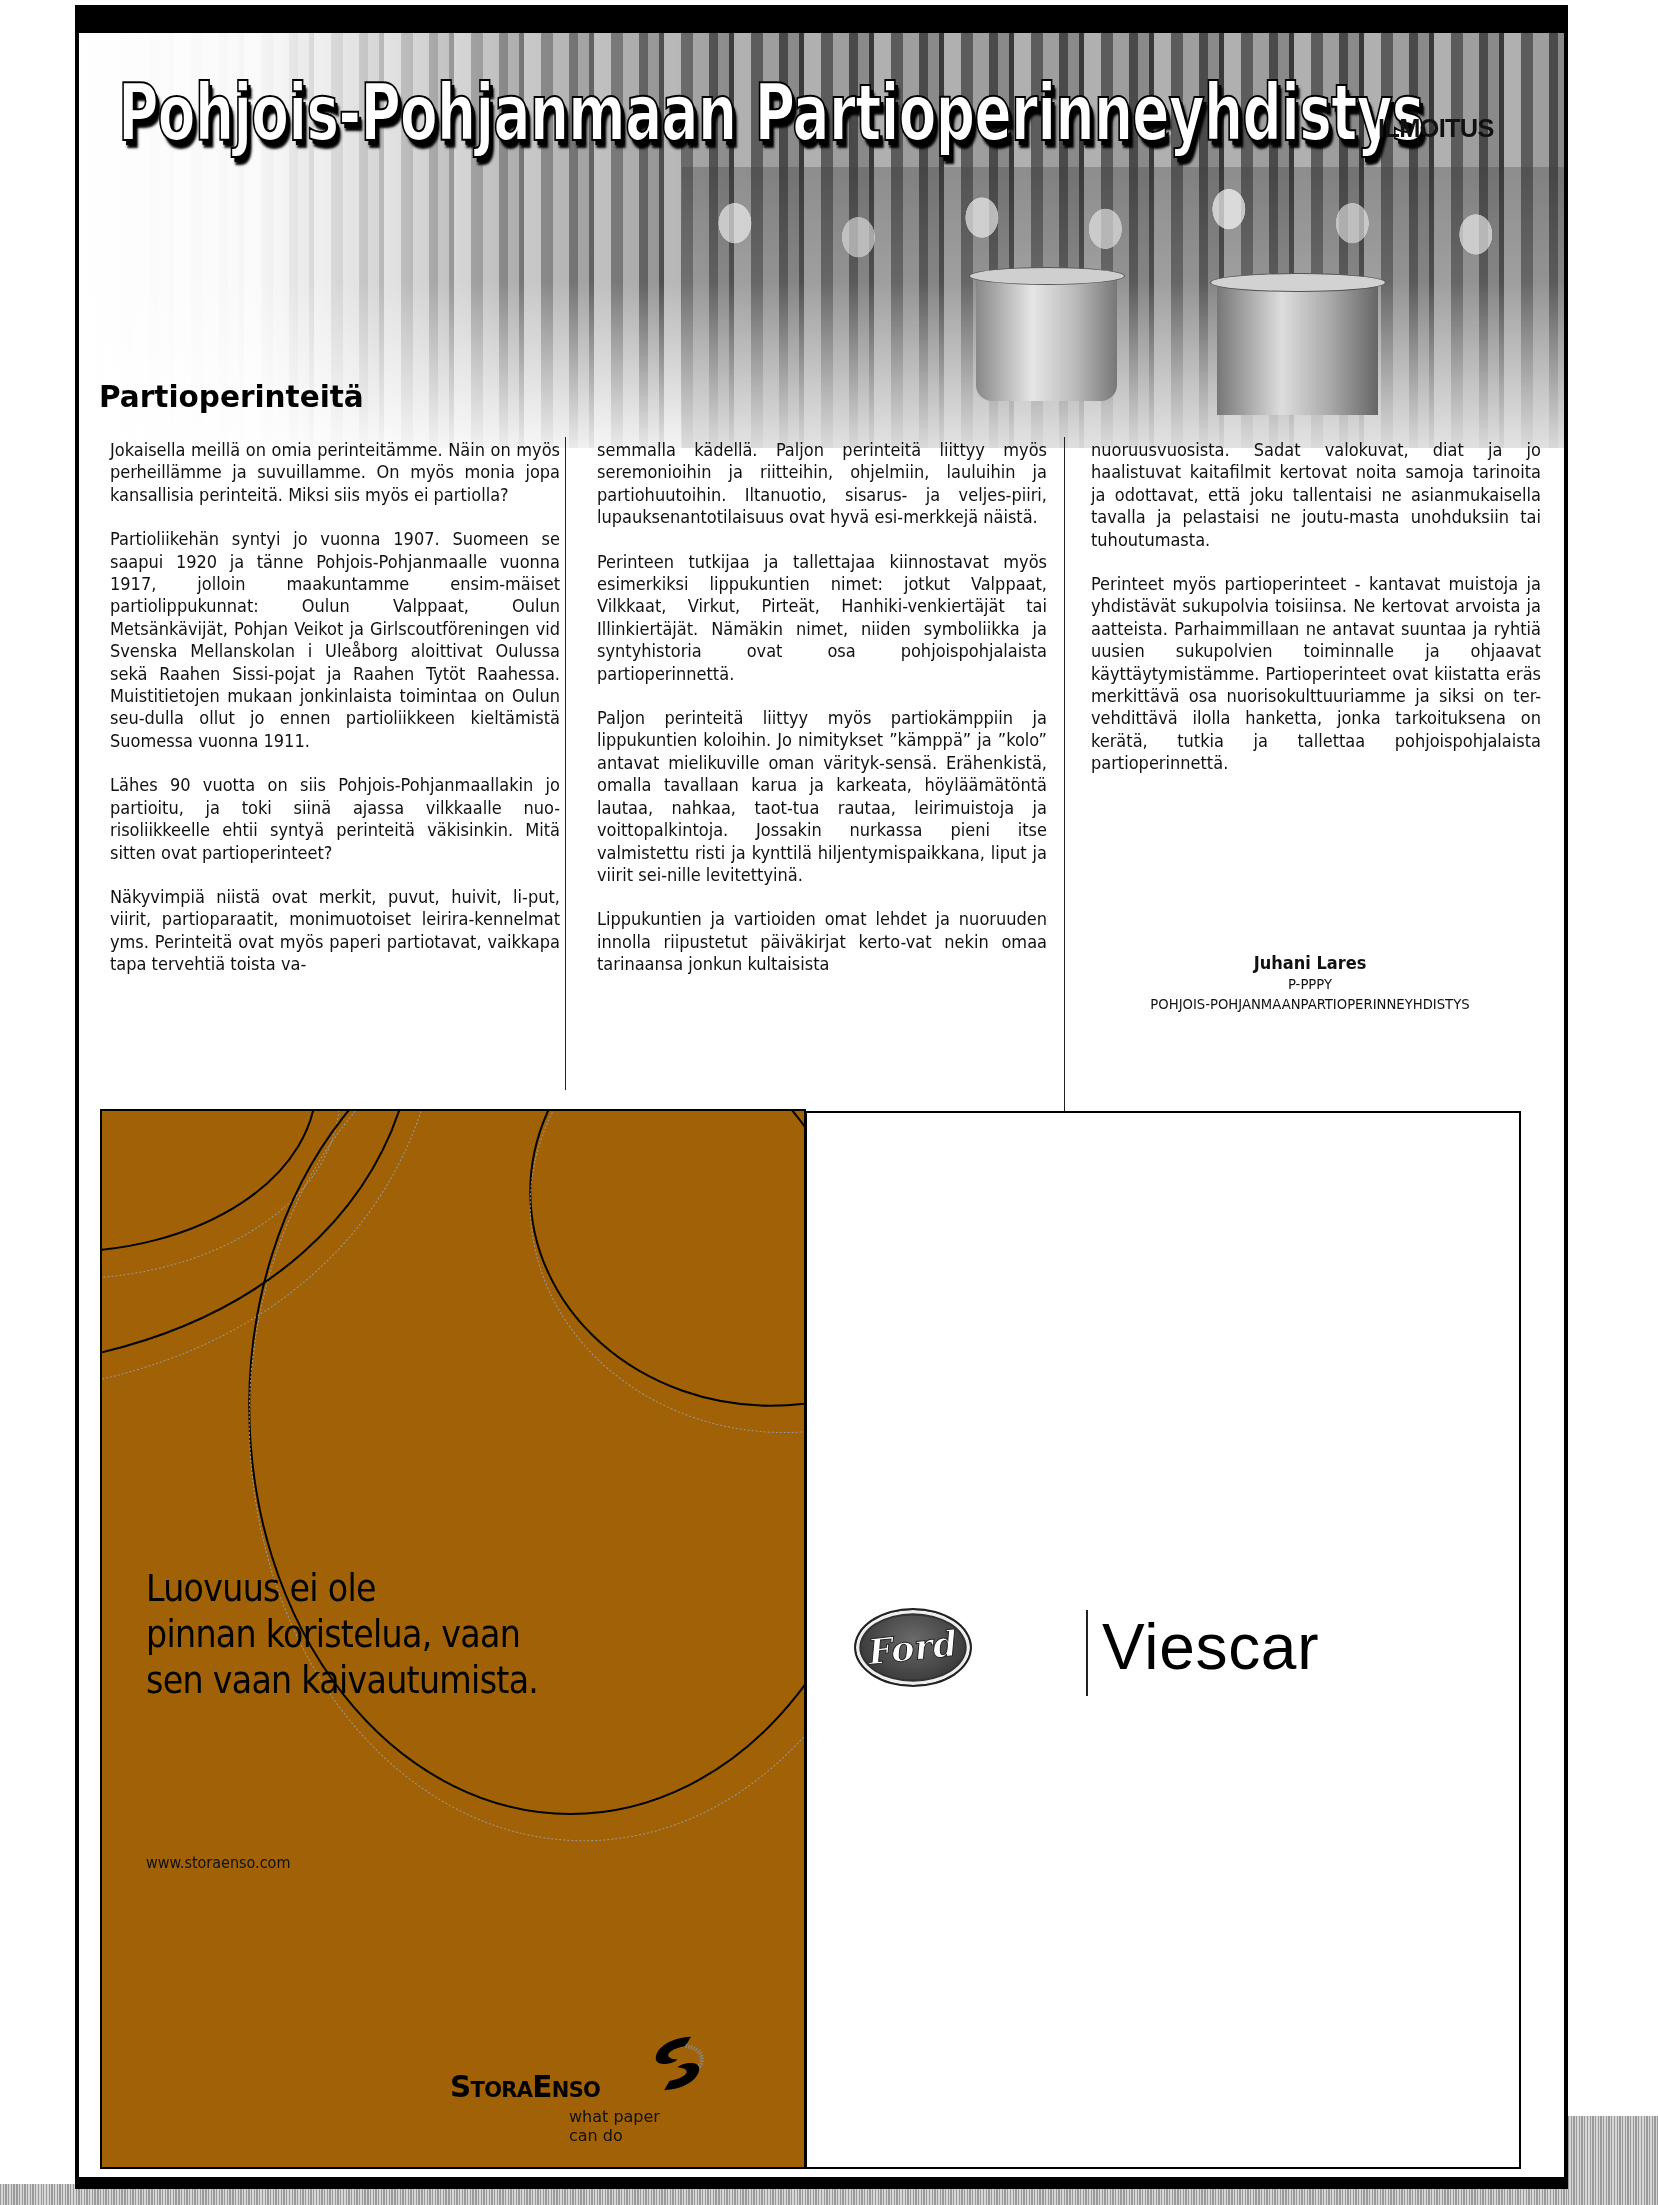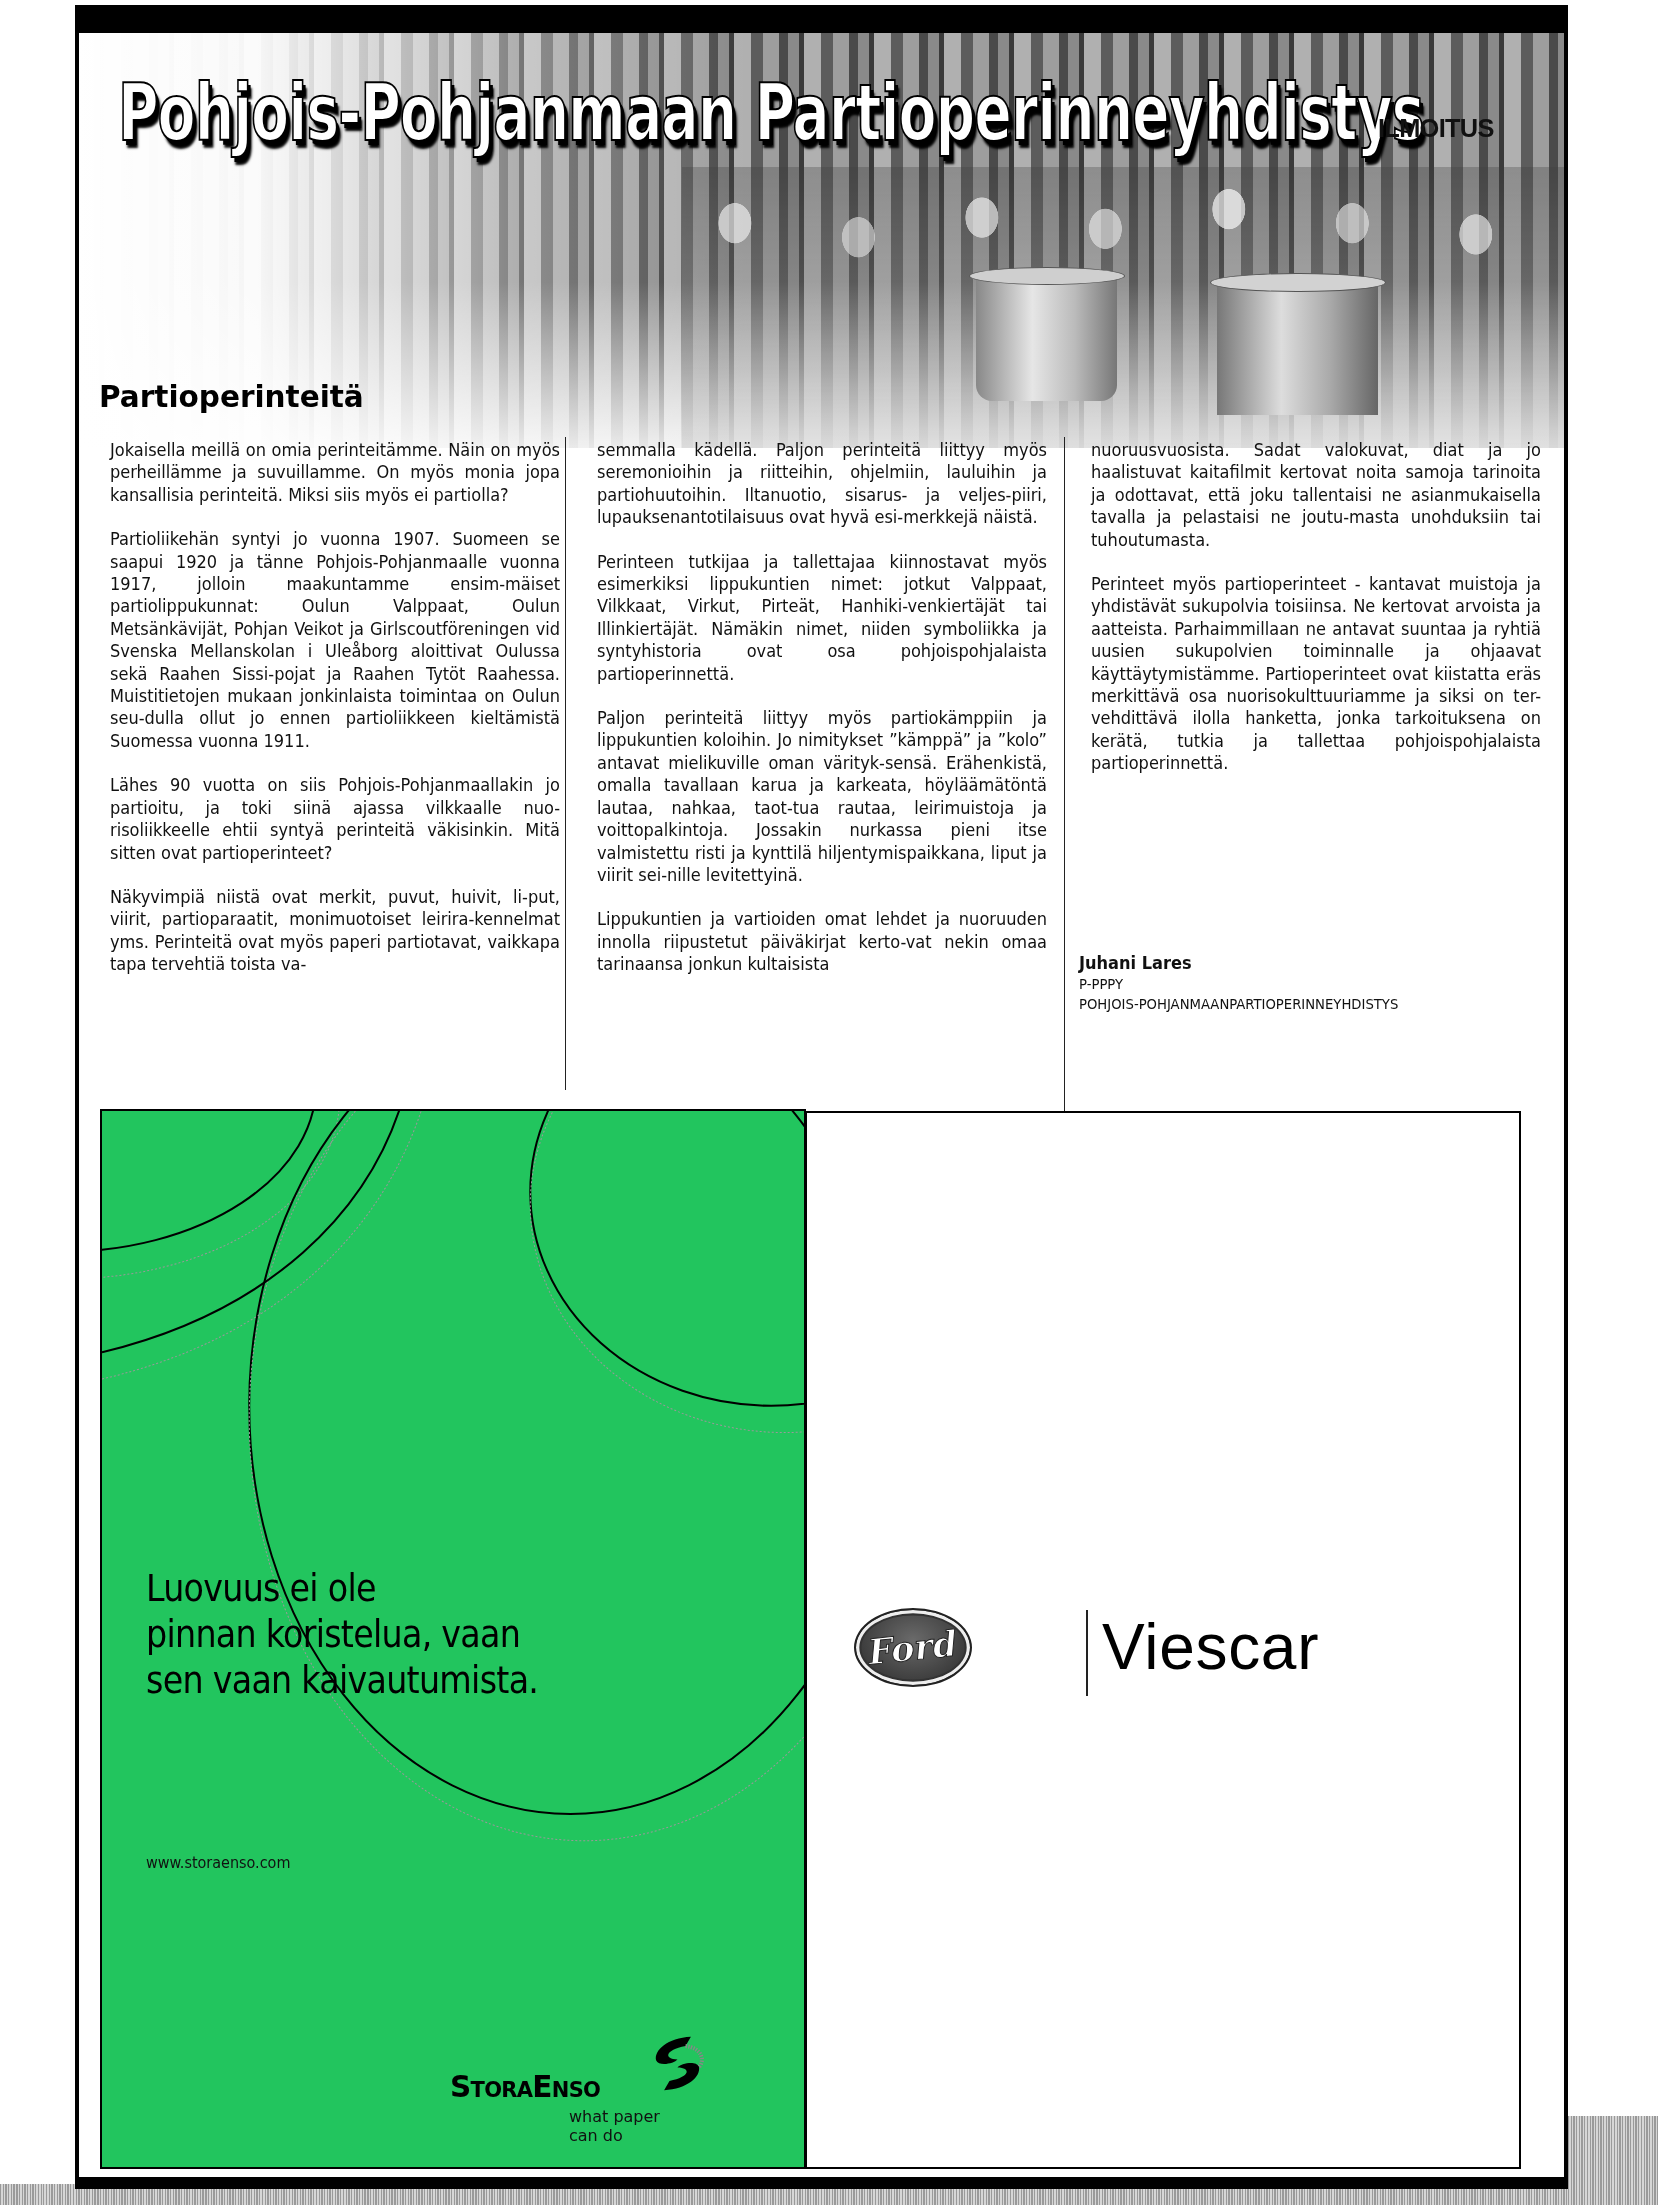--- a/index.html
+++ b/index.html
@@ -88,28 +88,28 @@
     text-align: justify;
   }
   .col p { margin: 0 0 22px 12px; }
   .col1 { left: 98px; }
   .col2 { left: 585px; }
   .col3 { left: 1079px; width: 462px; }
   .divider { position: absolute; width: 1.3px; background: #222; }
   .div1 { left: 565px; top: 437px; height: 653px; }
   .div2 { left: 1064px; top: 437px; height: 716px; }
 
-  .signature { position: absolute; left: 1079px; top: 951px; width: 462px; font-family: "DejaVu Sans Condensed", "DejaVu Sans", sans-serif; }
+  .signature { position: absolute; left: 1079px; top: 951px; width: 462px; text-align: center; font-family: "DejaVu Sans Condensed", "DejaVu Sans", sans-serif; }
   .sig-name { font-weight: bold; font-size: 18px; line-height: 23px; }
   .sig-org { font-size: 14.7px; line-height: 20px; }
 
   
   .ad-stora {
     position: absolute; left: 100px; top: 1109px; width: 706px; height: 1060px;
-    border: 2.7px solid #000; box-sizing: border-box; background: #22c55e; overflow: hidden;
+    border: 2.7px solid #000; box-sizing: border-box; background: #a16207; overflow: hidden;
   }
   .ad-ford {
     position: absolute; left: 805px; top: 1111px; width: 716px; height: 1058px;
     border: 2px solid #000; border-left-width: 2px; box-sizing: border-box; background: #fff;
   }
   .swirls { position: absolute; left: 0; top: 0; width: 706px; height: 1060px; }
   .stora-headline {
     position: absolute; left: 44px; top: 455px; width: 603px;
     font-family: "DejaVu Sans Condensed", "DejaVu Sans", sans-serif;
     font-size: 37px; line-height: 46px; color: #000; letter-spacing: -0.7px;

